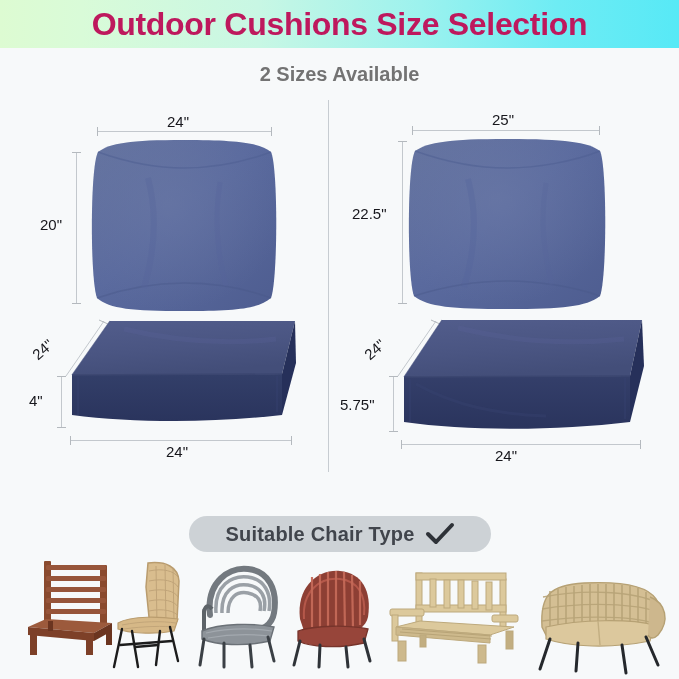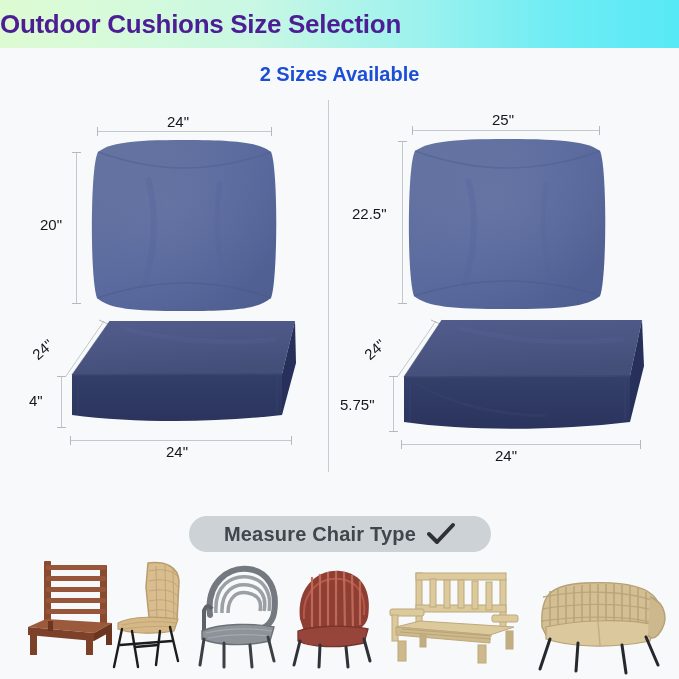--- a/index.html
+++ b/index.html
@@ -23,38 +23,38 @@
     position: absolute;
     left: 0; top: 0;
     width: 679px;
     height: 48px;
     background: linear-gradient(90deg, #ddfbd2 0%, #d9fbd8 12%, #c8f7e4 38%, #9cf2ee 62%, #6eecf4 82%, #57e9f6 100%);
   }
   .header-title {
     position: absolute;
     left: 0; top: 2px;
     width: 679px;
-    text-align: left;
-    font-size: 26px;
+    text-align: center;
+    font-size: 32px;
     font-weight: bold;
     letter-spacing: -0.3px;
-    color: #4c1d95;
+    color: #be185d;
     line-height: 44px;
     white-space: nowrap;
   }
 
   
   .subtitle {
     position: absolute;
     left: 0; top: 63px;
     width: 679px;
     text-align: center;
     font-size: 20px;
     font-weight: bold;
-    color: #1d4ed8;
+    color: #737373;
   }
 
   
   .v-divider {
     position: absolute;
     left: 328px;
     top: 100px;
     width: 1px;
     height: 372px;
     background: #c7ccd1;
@@ -325,21 +325,21 @@
         <path d="M14,61 L14,104" stroke="#394473" stroke-width="1.2" fill="none" opacity="0.6"></path>
         <path d="M229,60 L229,101" stroke="#394473" stroke-width="1.2" fill="none" opacity="0.6"></path>
         <path d="M62,10 C116,23 172,27 228,21" stroke="#5a659a" stroke-width="5" fill="none" opacity="0.25"></path>
         <path d="M20,66 C60,88 100,96 150,98" stroke="#3a4572" stroke-width="3" fill="none" opacity="0.35"></path>
       </svg>
     </div>
   </div>
 
 
   <div class="chair-pill">
-    <span class="chair-pill-label">Measure Chair Type</span>
+    <span class="chair-pill-label">Suitable Chair Type</span>
     <svg class="check-icon" width="30" height="24" viewBox="0 0 30 24">
       <path d="M3,12 L11,20 L27,3" fill="none" stroke="#2e3238" stroke-width="4" stroke-linecap="round" stroke-linejoin="round"></path>
     </svg>
   </div>
 
   <div class="furniture-row">
 
     <div class="furn" style="left:20px; bottom:22px;">
       <svg width="96" height="100" viewBox="0 0 96 100">
         <g fill="#8a4a2e">

